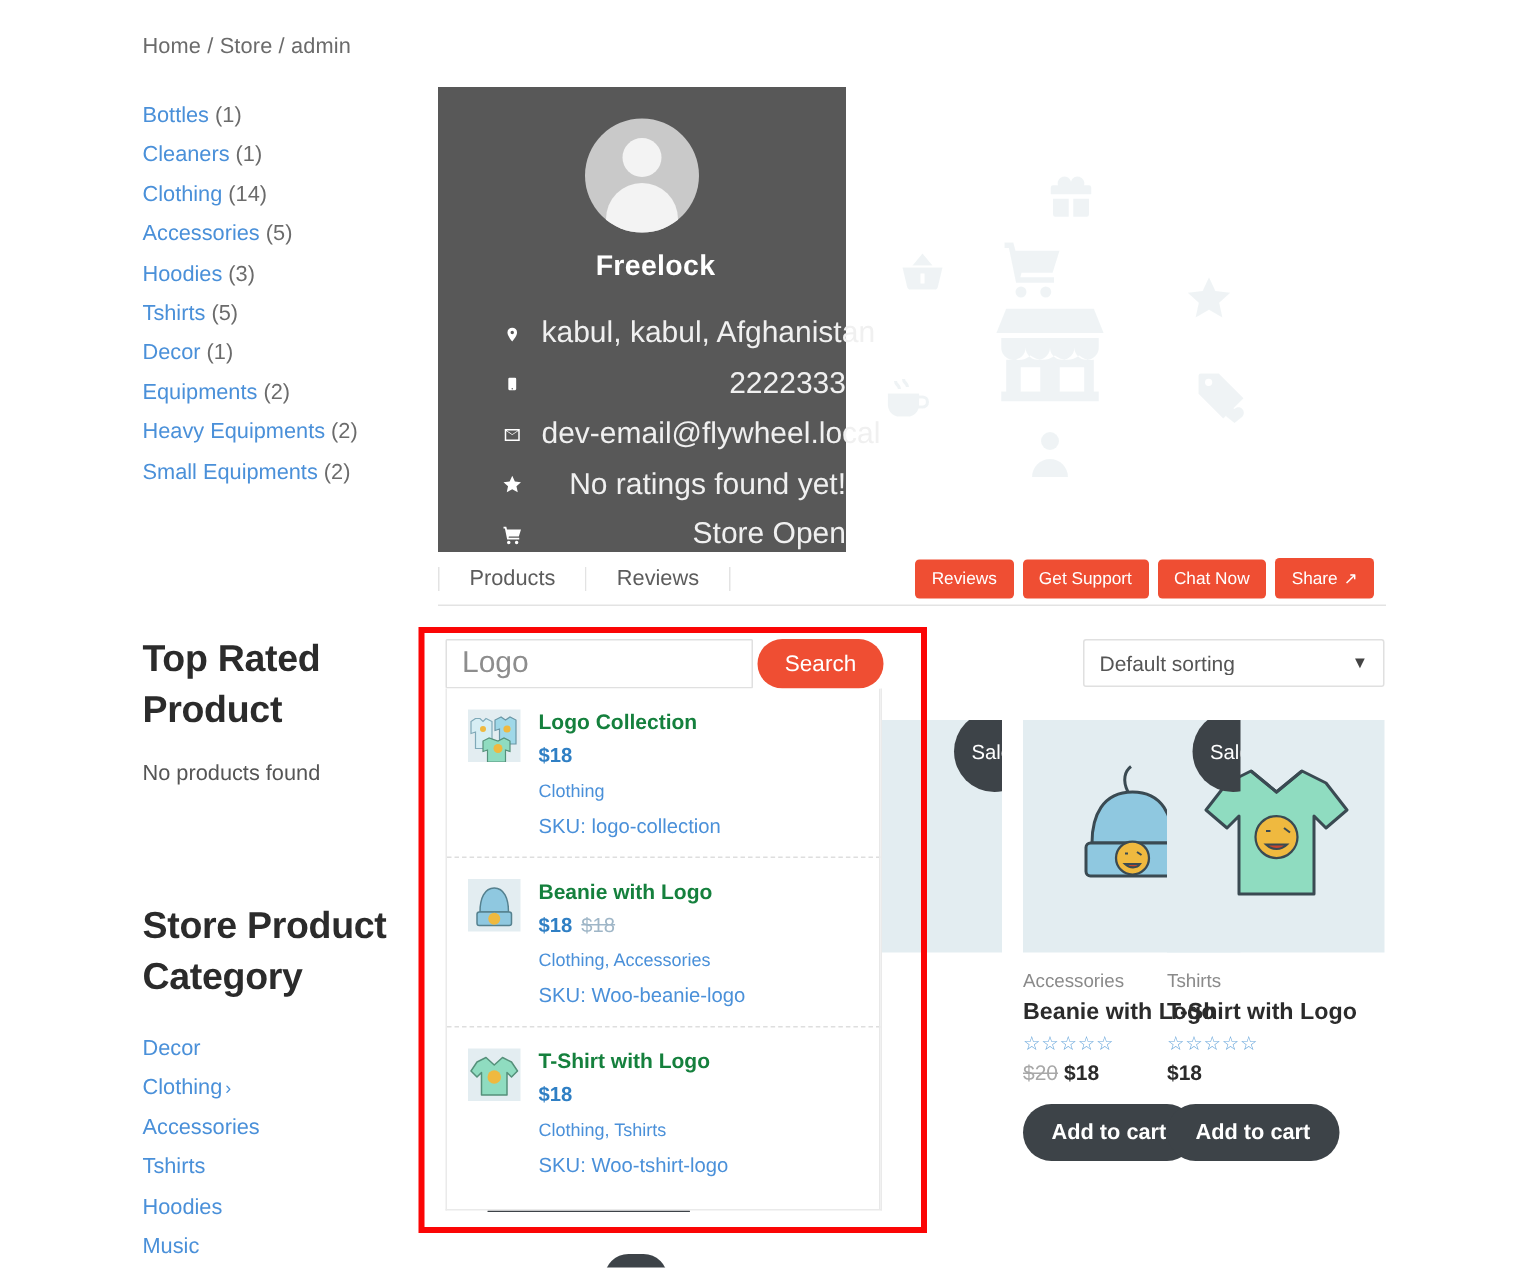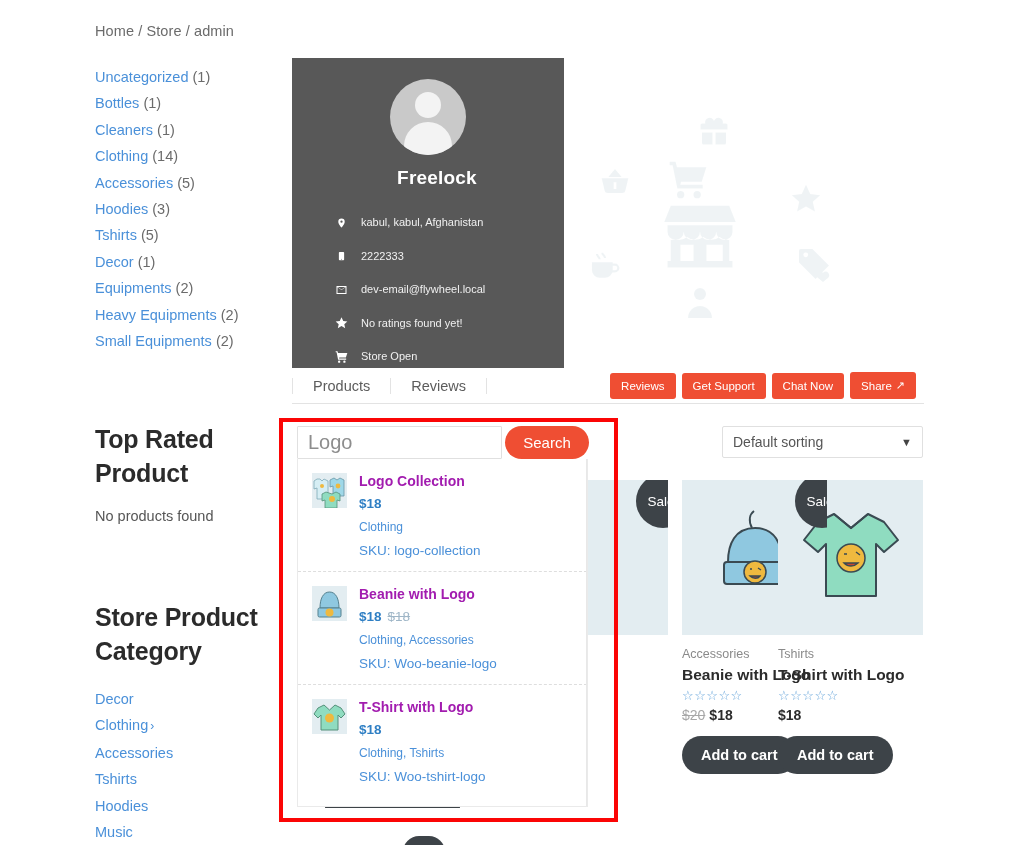--- a/index.html
+++ b/index.html
@@ -61,21 +61,21 @@
   .avatar .body {
     position:absolute; left:50%; top:43px; transform:translateX(-50%);
     width:48px; height:40px; border-radius:24px 24px 0 0; background:#f3f3f3;
   }
   .store-name {
     margin-top: 12px; font-size: 19px; font-weight: bold; letter-spacing:.2px;margin-left:18px;
   }
   .store-meta { margin-top: 17px; padding-left: 42px; text-align: left; }
   .meta-row {
     display: flex; align-items: center; gap: 12px;
-    font-size: 11px; line-height: 33.5px; color: #f0f0f0; white-space: nowrap;
+    font-size: 20px; line-height: 33.5px; color: #f0f0f0; white-space: nowrap; justify-content: space-between;
   }
   .meta-icon { width: 15px; display:flex; justify-content:center; flex:none; }
   .meta-icon svg { fill: #ffffff; display:block; }
 
   
   .watermark { position:absolute; left:272px; top:0; width:360px; height:310px; }
   .watermark svg { position:absolute; opacity:.55; fill:#e3ebee; }
 
   
   .tabbar {
@@ -153,21 +153,21 @@
   .suggest-scrollbar {
     position:absolute; right: 0; top: 0; width: 1px; height: 348px; background:#e8e8e8;
   }
   .sug-item {
     display:flex; gap:12px; padding: 14px 16px 13px 14px;
     border-bottom: 1px dashed #dedede;
   }
   .sug-item:last-child { border-bottom: none; }
   .sug-thumb { width:35px; height:35px; background:#e3edf1; flex:none; position:relative; overflow:hidden; }
   .sug-body { flex:1; min-width:0; }
-  .sug-name { font-size: 14px; font-weight: bold; color:#a21caf; white-space:nowrap; }
+  .sug-name { font-size: 14px; font-weight: bold; color:#15803d; white-space:nowrap; }
   .sug-price { margin-top:7px; font-size: 13.5px; font-weight:bold; color:#2f7fc4; }
   .sug-price .old { color:#9fb6c7; text-decoration: line-through; font-weight:normal; margin-left:6px; }
   .sug-cats { margin-top:9px; font-size: 12px; color:#4a90d9; }
   .sug-sku { margin-top:9px; font-size: 13.5px; color:#4a90d9; }
 
   .redbox {
     position:absolute; left: 279px; top: 418px; width: 339px; height: 404px;
     border: 4px solid #fb0505; z-index: 40; pointer-events:none;
   }
 
@@ -182,24 +182,20 @@
   }
 </style>
 </head>
 <body>
 
 <div class="page">
 
   <div class="breadcrumb">Home / Store / admin</div>
 
   <div class="cat-list">
-    <div class="cat-row">
-      <span class="cat-link">Uncategorized</span>
-      <span class="cat-count">(1)</span>
-    </div>
     <div class="cat-row">
       <span class="cat-link">Bottles</span>
       <span class="cat-count">(1)</span>
     </div>
     <div class="cat-row">
       <span class="cat-link">Cleaners</span>
       <span class="cat-count">(1)</span>
     </div>
     <div class="cat-row">
       <span class="cat-link">Clothing</span>

